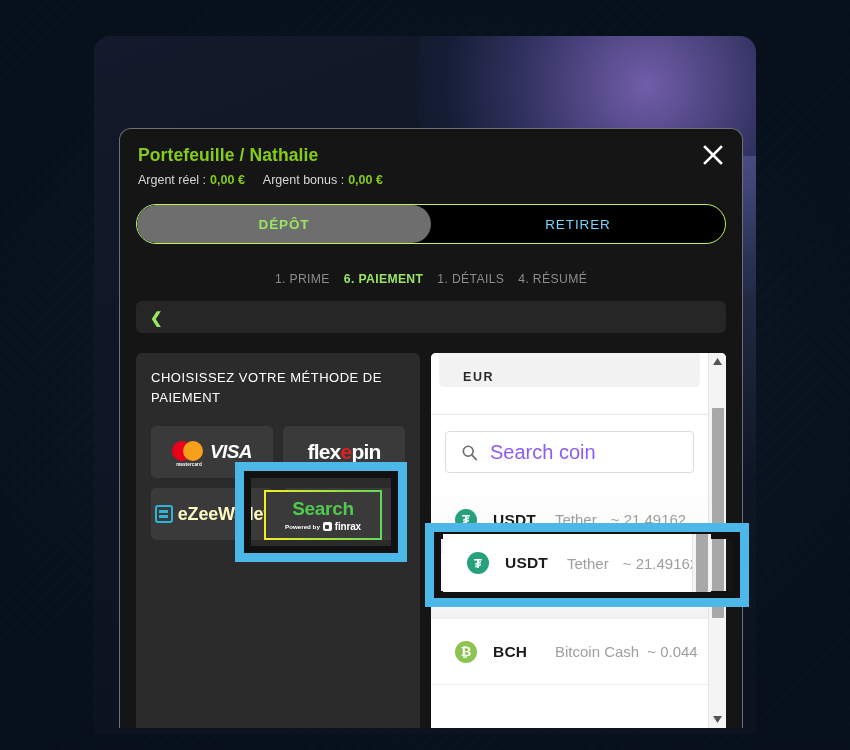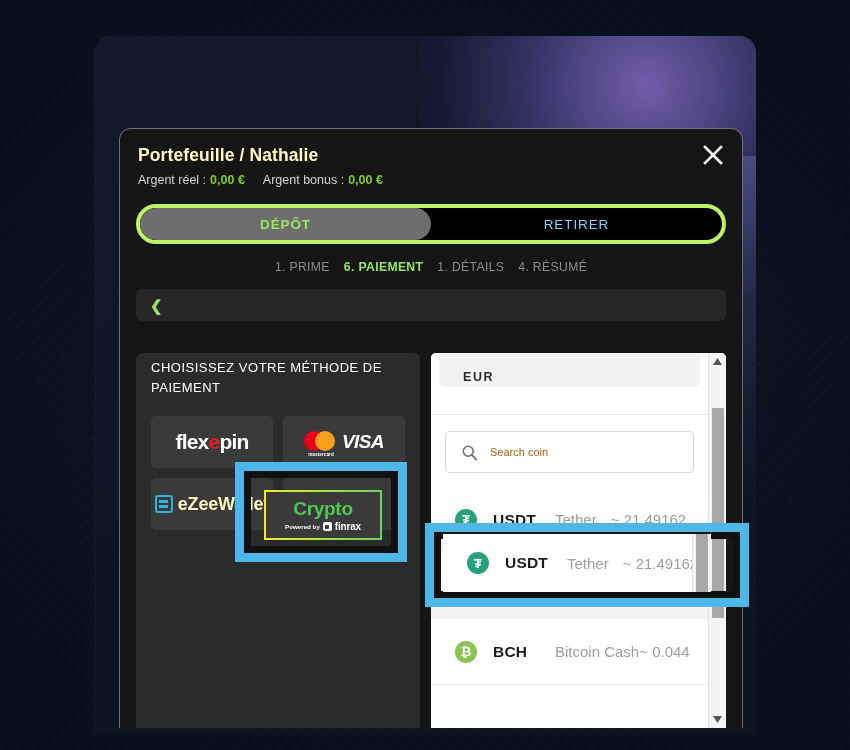--- a/index.html
+++ b/index.html
@@ -75,21 +75,21 @@
     border: 1px solid #6b6f78;
     border-bottom: none;
     border-radius: 12px 12px 0 0;
     z-index: 4;
     overflow: hidden;
     box-sizing: border-box;
   }
 
   .modal-head { padding: 16px 18px 0 18px; position: relative; }
   .modal-title {
-    color: #fef9c3;
+    color: #84cc16;
     font-size: 17.5px;
     font-weight: bold;
     letter-spacing: .1px;
   }
   .balances {
     margin-top: 7px;
     font-size: 12.5px;
     color: #e3e3e3;
     display: flex;
     align-items: baseline;
@@ -105,21 +105,21 @@
     cursor: pointer;
     display: flex; align-items: center; justify-content: center;
   }
   .close-btn svg { display:block; }
 
   
   .segment {
     margin: 17px 16px 0 16px;
     height: 40px;
     background: #000000;
-    border: 4px solid #bef264;
+    border: 1px solid #bef264;
     border-radius: 20px;
     display: flex;
     overflow: hidden;
     box-sizing: border-box;
   }
   .seg-item {
     flex: 1;
     display: flex; align-items: center; justify-content: center;
     font-size: 13.5px;
     letter-spacing: .9px;
@@ -130,21 +130,21 @@
   }
   .seg-item.active {
     background: #6e6e6e;
     color: #9be564;
     font-weight: bold;
     border-radius: 20px;
   }
 
   
   .steps {
-    margin-top: 16px;
+    margin-top: 28px;
     display: flex;
     justify-content: center;
     align-items: center;
     gap: 14px;
     font-size: 12.2px;
     letter-spacing: .35px;
   }
   .step { color: #8c8c8c; cursor: pointer; white-space: nowrap; }
   .step.active { color: #9be564; font-weight: bold; }
 
@@ -170,21 +170,21 @@
     left: 16px; right: 16px; top: 224px; bottom: 0;
     display: flex;
     gap: 11px;
   }
 
   
   .methods {
     width: 284px;
     background: #2b2b2b;
     border-radius: 6px 6px 0 0;
-    padding: 5px 15px 0 15px;
+    padding: 15px 15px 0 15px;
     box-sizing: border-box;
   }
   .methods-title {
     color: #ffffff;
     font-size: 13px;
     letter-spacing: .5px;
     line-height: 1.55;
     text-transform: uppercase;
   }
   .method-grid {
@@ -281,21 +281,21 @@
     height: 42px;
     border: 1px solid #dcdcdc;
     border-radius: 4px;
     display:flex; align-items:center;
     gap: 12px;
     padding: 0 15px;
     box-sizing:border-box;
     cursor: text;
     background:#fff;
   }
-  .search-ph { color:#a16207; font-size:11px; }
+  .search-ph { color:#8b5cf6; font-size:20px; }
 
   .coin-list { margin-top: 14px; }
   .coin-row {
     height: 66px;
     display:flex; align-items:center;
     padding: 0 0 0 24px;
     gap: 0;
     border-bottom: 1px solid #ededed;
     background: linear-gradient(180deg,#ffffff 0%,#fbfbfb 60%,#f1f1f1 100%);
     cursor:pointer;
@@ -424,35 +424,35 @@
     </div>
 
     <div class="body-cols">
 
       <div class="methods">
         <div class="methods-title">CHOISISSEZ VOTRE MÉTHODE DE PAIEMENT</div>
 
         <div class="method-grid">
 
           <div class="method-tile">
-            <div class="flexepin"><span>flex</span><span class="ee">e</span><span>pin</span></div>
-          </div>
-
-          <div class="method-tile">
             <div class="mc-visa">
               <div class="mc-wrap">
                 <div class="mc-c mc-red"></div>
                 <div class="mc-c mc-yel"></div>
                 <div class="mc-word">mastercard</div>
               </div>
               <div class="visa-word">VISA</div>
             </div>
           </div>
 
           <div class="method-tile">
+            <div class="flexepin"><span>flex</span><span class="ee">e</span><span>pin</span></div>
+          </div>
+
+          <div class="method-tile">
             <div class="ezee">
               <div class="ezee-mark"></div>
               <div class="ezee-word">eZeeWallet</div>
             </div>
           </div>
 
           <div class="method-tile selected">
             
           </div>
 
@@ -492,21 +492,21 @@
               <div class="coin-ico" style="background:#f7931a">₿</div>
               <div class="coin-sym">BTC</div>
               <div class="coin-name">Bitcoin</div>
               <div class="coin-amt">~ 0.000</div>
             </div>
 
             <div class="coin-row plain">
               <div class="coin-ico" style="background:#8dc351">₿</div>
               <div class="coin-sym">BCH</div>
               <div class="coin-name">Bitcoin Cash</div>
-              <div class="coin-amt" style="margin-left:0">~ 0.044</div>
+              <div class="coin-amt" style="margin-left:8px">~ 0.044</div>
             </div>
 
           </div>
         </div>
 
         <div class="scrollbar">
           <div class="sb-arrow">
             <svg width="9" height="7" viewBox="0 0 9 7">
                 <path d="M4.5 0 L9 7 L0 7 Z" fill="#555"></path>
               </svg>
@@ -523,21 +523,21 @@
 
       </div>
     </div>
   </div>
 
   <div class="hl" id="hl-crypto"></div>
   <div class="hl" id="hl-usdt"></div>
 
   <div class="crypto-float">
     <div class="crypto-inner">
-      <div class="crypto-word">Crypto</div>
+      <div class="crypto-word">Search</div>
       <div class="crypto-sub">
         <span class="pw">Powered by</span>
         <span class="fnx-mark"></span>
         <span class="fnx">finrax</span>
       </div>
     </div>
   </div>
 
   <div class="usdt-float">
     <div class="coin-ico" style="background:#26a17b">₮</div>

